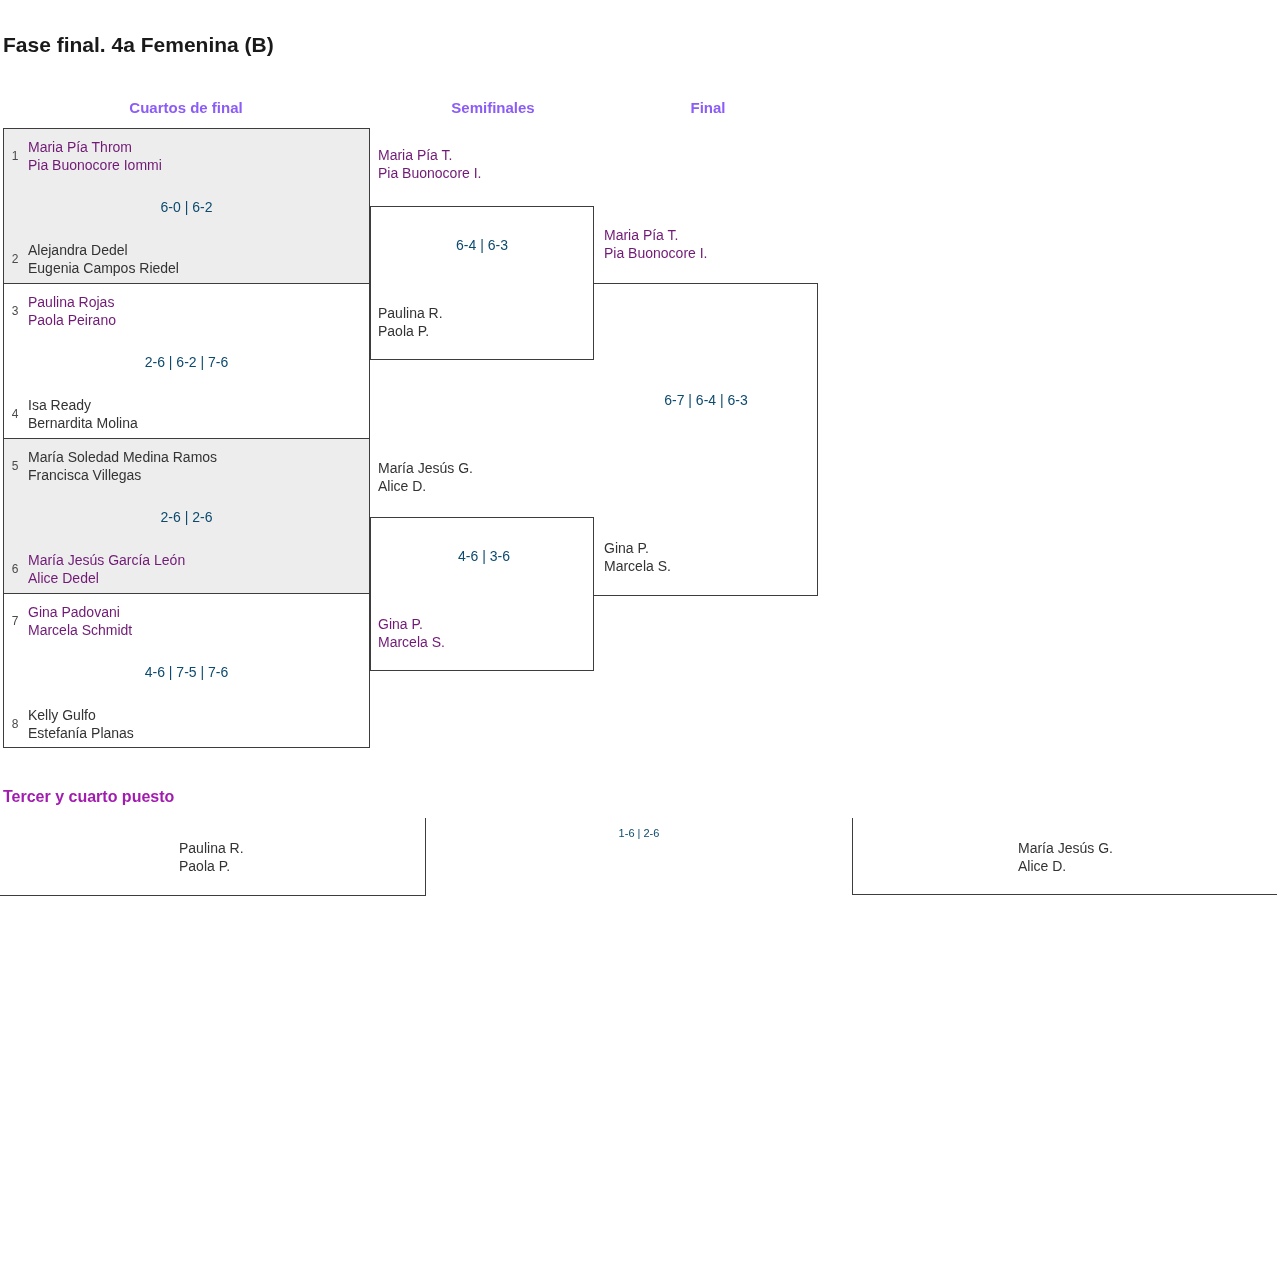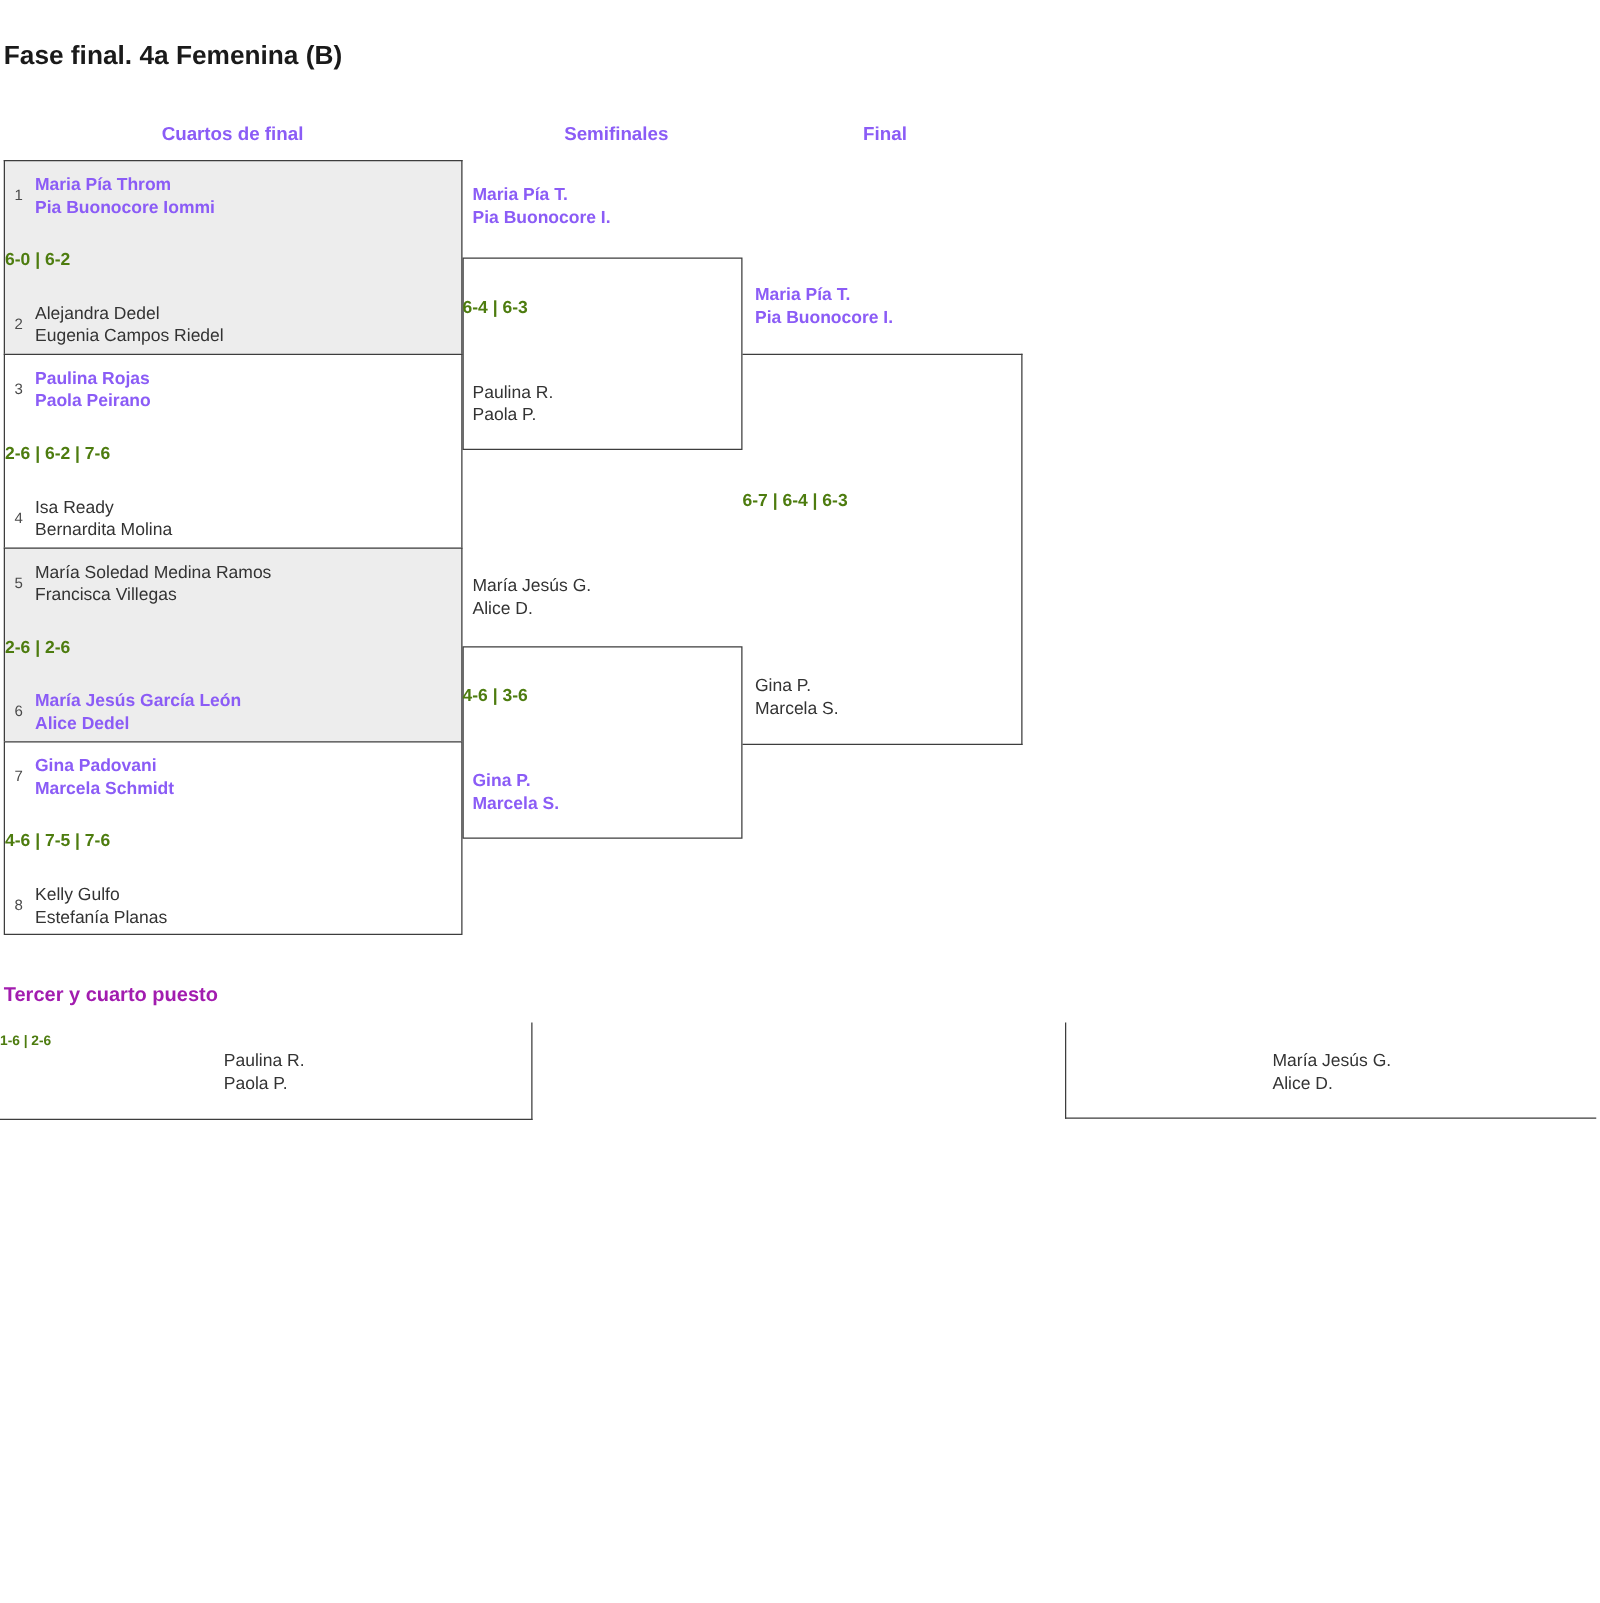--- a/index.html
+++ b/index.html
@@ -8,22 +8,22 @@
   .abs{position:absolute;}
   .title{font-size:21px;font-weight:bold;color:#1a1a1a;line-height:27px;}
   .round-h{font-size:15px;font-weight:600;color:#8b5cf6;transform:translateX(-50%);white-space:nowrap;}
   .mbox{position:absolute;left:3px;width:367px;height:155px;border:1px solid #3d3d3d;border-bottom:none;box-sizing:border-box;}
   .mbox.last{border-bottom:1px solid #3d3d3d;}
   .graybg{background:#ededed;}
   .team-row{position:absolute;left:5px;display:flex;align-items:center;gap:7px;}
   .seed{font-size:12px;color:#4a4a4a;width:12px;text-align:center;flex:none;}
   .tlines{display:block;}
   .tname{font-size:14px;line-height:18px;color:#333;white-space:nowrap;}
-  .w .tname,.tname.w,.names.w div{font-weight:bold;color:#8b5cf6;}
-  .score{position:absolute;font-size:14px;line-height:16px;color:#4d7c0f;white-space:nowrap;font-weight:bold;}
+  .w .tname,.tname.w,.names.w div{font-weight:normal;color:#701a75;}
+  .score{position:absolute;text-align:center;font-size:14px;line-height:16px;color:#0c4a6e;white-space:nowrap;}
   .sfbox{position:absolute;border:1px solid #3d3d3d;box-sizing:border-box;}
   .openleft{border-left:none;}
   .tpl-left{position:absolute;border-right:1px solid #3d3d3d;border-bottom:1px solid #3d3d3d;box-sizing:border-box;}
   .tpl-right{position:absolute;border-left:1px solid #3d3d3d;border-bottom:1px solid #3d3d3d;box-sizing:border-box;}
   .names{font-size:14px;line-height:18px;color:#333;white-space:nowrap;}
   .sec-h{font-size:16px;font-weight:bold;color:#a21caf;}
   .dot{position:absolute;border-radius:50%;}
   .logo-text{position:absolute;font-size:46px;line-height:46px;font-weight:bold;letter-spacing:-2px;color:#76b82a;}
   .small-score{font-size:11px;}
 </style>
@@ -120,21 +120,21 @@
   <div class="abs names" style="left:378px;top:304px;">
     <div>Paulina R.</div>
     <div>Paola P.</div>
   </div>
 
   <div class="sfbox" style="left:370px;top:517px;width:224px;height:154px;"></div>
   <div class="abs names" style="left:378px;top:459px;">
     <div>María Jesús G.</div>
     <div>Alice D.</div>
   </div>
-  <div class="score" style="left:370px;width:192px;top:548px;">4-6 | 3-6</div>
+  <div class="score" style="left:388px;width:192px;top:548px;">4-6 | 3-6</div>
   <div class="abs names w" style="left:378px;top:615px;">
     <div>Gina P.</div>
     <div>Marcela S.</div>
   </div>
 
   <div class="sfbox openleft" style="left:594px;top:283px;width:224px;height:313px;"></div>
   <div class="abs names w" style="left:604px;top:226px;">
     <div>Maria Pía T.</div>
     <div>Pia Buonocore I.</div>
   </div>

